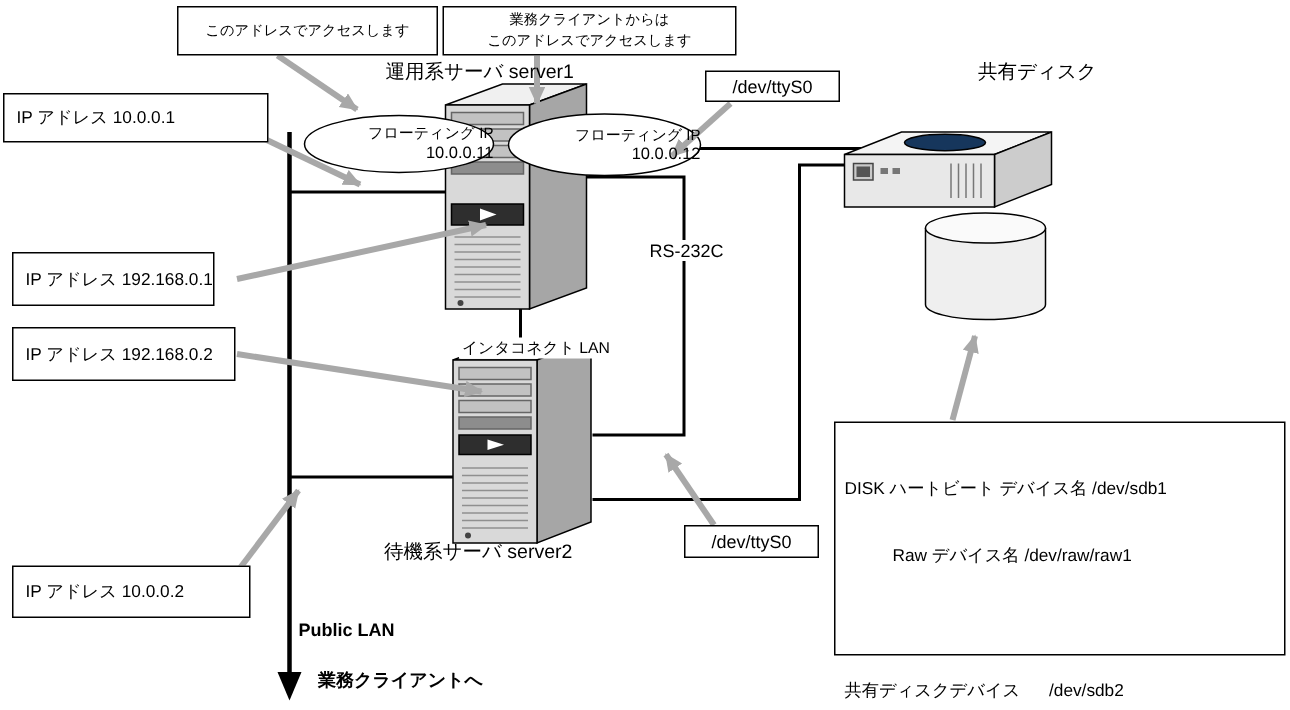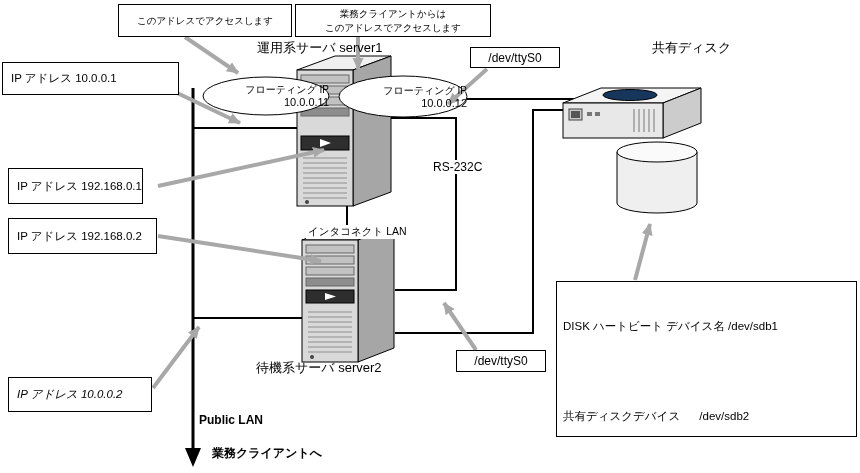--- a/index.html
+++ b/index.html
@@ -161,29 +161,30 @@
     <div class="fip-addr">10.0.0.11</div>
   </div>
   <div class="abs fip" style="left:339px; top:76px; width:128px; height:41px;">
     <div>フローティング IP</div>
     <div class="fip-addr">10.0.0.12</div>
   </div>
 
   <div class="abs box ipbox" style="left:2px; top:62px; width:177px; height:33px;">IP アドレス 10.0.0.1</div>
   <div class="abs box ipbox" style="left:8px; top:168px; width:135px; height:36px;">IP アドレス 192.168.0.1</div>
   <div class="abs box ipbox" style="left:8px; top:218px; width:149px; height:36px;">IP アドレス 192.168.0.2</div>
-  <div class="abs box ipbox" style="left:8px; top:377px; width:144px; height:35px;font-style:italic;">IP アドレス 10.0.0.2</div>
+  <div class="abs box ipbox" style="left:8px; top:377px; width:159px; height:35px;">IP アドレス 10.0.0.2</div>
 
   <div class="abs lbl lbl-10" style="left:306px; top:204px;margin-top:21px;">インタコネクト LAN</div>
   <div class="abs lbl lbl-rs" style="left:431px; top:160px;">RS-232C</div>
   <div class="abs lbl lbl-12" style="left:199px; top:413px;">Public LAN</div>
   <div class="abs lbl lbl-12" style="left:212px; top:445px;">業務クライアントへ</div>
 
   <div class="abs box info" style="left:556px; top:281px; width:301px; height:156px;">
     <div>DISK ハートビート デバイス名 /dev/sdb1</div>
+    <div>          Raw デバイス名 /dev/raw/raw1</div>
     <div></div>
     <div>共有ディスクデバイス      /dev/sdb2</div>
     
     
     
     
     
   </div>
 
 </div>

